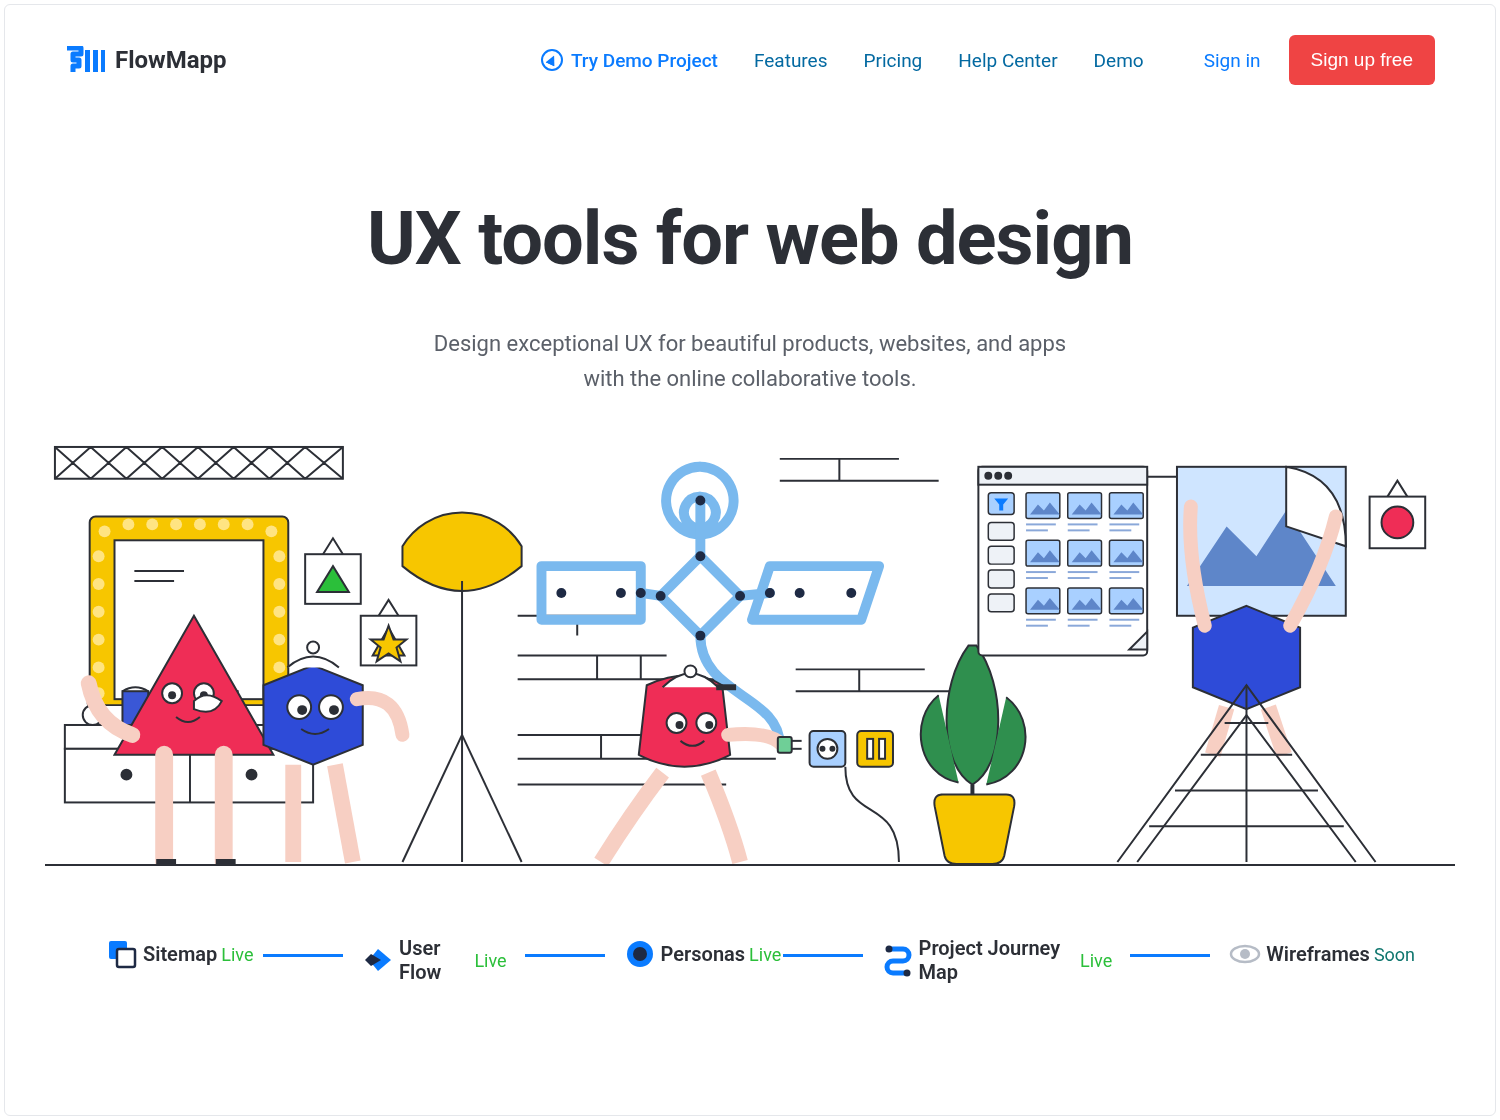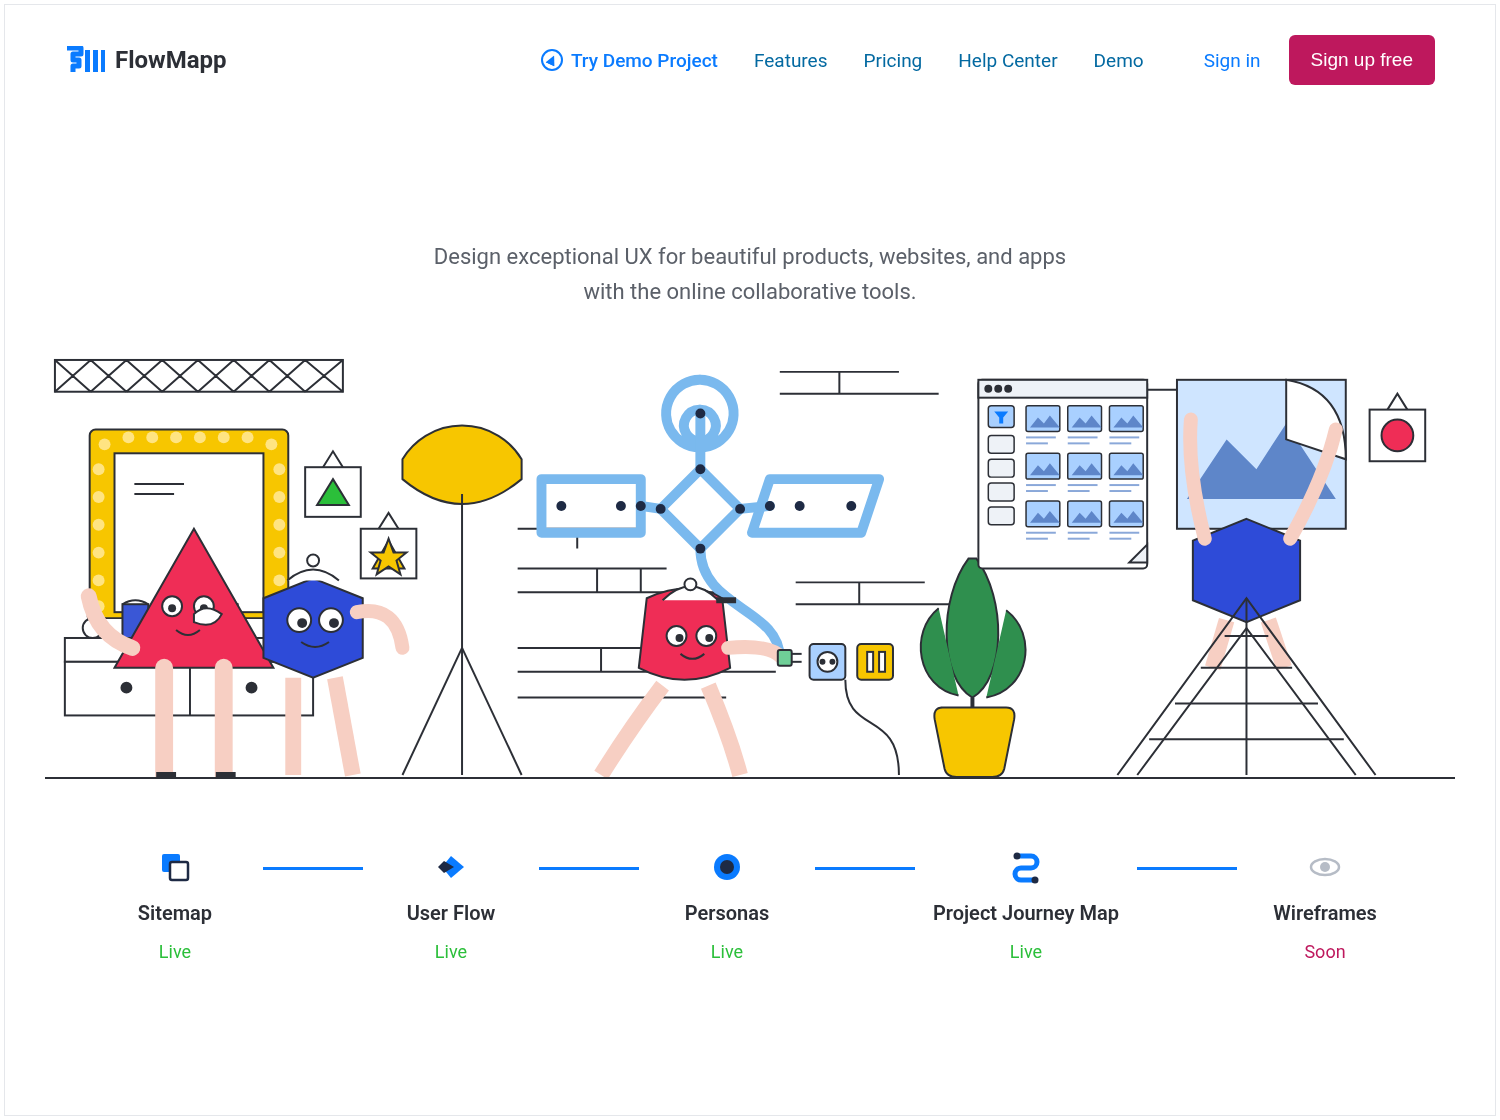--- a/index.html
+++ b/index.html
@@ -6,21 +6,21 @@
 body {
   font-family: -apple-system, BlinkMacSystemFont, "Segoe UI", Roboto, Helvetica, Arial, sans-serif;
   background: #fff;
   color: #2c2f36;
   width: 1500px;
   height: 1120px;
   overflow: hidden;
 }
 .page-border {
   border: 1px solid #e5e7eb;
-  border-radius: 0;
+  border-radius: 6px;
   margin: 4px;
   height: calc(1120px - 8px);
   position: relative;
   overflow: hidden;
 }
 
 
 .header {
   display: flex;
   align-items: center;
@@ -69,21 +69,21 @@
   clip-path: polygon(50% 0%, 100% 100%, 0% 100%);
   transform: rotate(25deg);
 }
 .auth {
   display:flex; align-items:center; gap:28px; margin-left:30px;
 }
 .signin {
   color:#0a7bff; font-size:19px; text-decoration:none; cursor:pointer;
 }
 .signup {
-  background:#be185d; color:#fff; font-size:19px; font-weight:500;
+  background:#ef4444; color:#fff; font-size:19px; font-weight:500;
   padding:14px 22px; border-radius:6px; border:none; cursor:pointer;text-align:center;
 }
 
 
 .hero {
   text-align:center;
   padding: 90px 60px 30px 60px;
 }
 .hero h1 {
   font-size: 74px;
@@ -109,34 +109,34 @@
 
 
 .features {
   display:flex;
   align-items:flex-start;
   justify-content:center;
   gap: 0;
   padding: 70px 100px 40px 100px;
 }
 .feature {
-  display:flex; flex-direction:column; align-items:center; gap:16px;
+  display:flex; flex-direction:row; align-items:center; gap:4px;
   min-width: 140px;
 }
 .feature-icon {
   width:36px; height:36px; display:flex; align-items:center; justify-content:center;
 }
 .feature-label {
   font-size:20px; font-weight:600; color:#2c2f36;
 }
 .feature-status {
   font-size:18px;
 }
 .status-live { color:#2bbf3a; }
-.status-soon { color:#be185d; }
+.status-soon { color:#0f766e; }
 .feature-sep {
   height:3px; background:#0a7bff; flex:1; margin: 18px 18px 0 18px;
   min-width:80px; max-width:180px;
 }
 </style>
 </head>
 <body>
 
 <div class="page-border">
 
@@ -164,20 +164,21 @@
       <a>Demo</a>
     </div>
 
     <div class="auth">
       <a class="signin">Sign in</a>
       <button class="signup">Sign up free</button>
     </div>
   </div>
 
   <div class="hero">
+    <h1>UX tools for web design</h1>
     <p>
       <span>Design exceptional UX for beautiful products, websites, and apps</span><br>
       <span>with the online collaborative tools.</span>
     </p>
   </div>
 
   <div class="illustration">
     <svg class="illu-svg" viewBox="0 0 1420 430" preserveAspectRatio="xMidYMax meet">
       <defs>
         <pattern id="dots" width="6" height="6" patternUnits="userSpaceOnUse">

